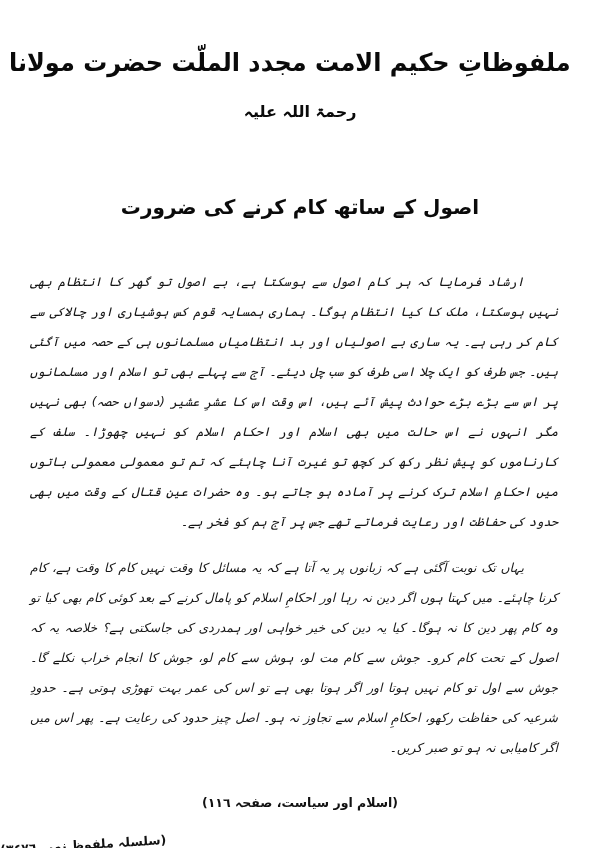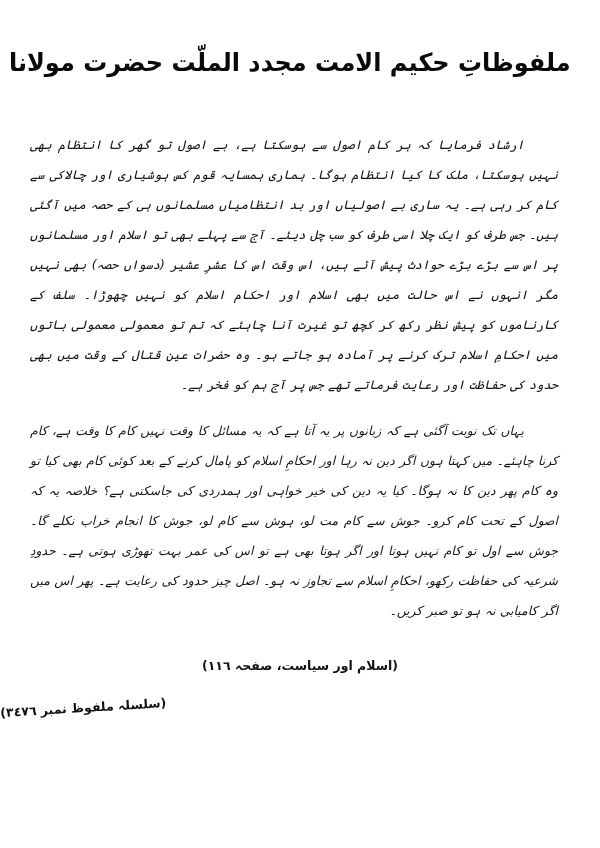--- a/index.html
+++ b/index.html
@@ -118,22 +118,24 @@
     flex: 1 1 auto;
   }
 </style>
 </head>
 <body>
 
 <div class="page">
 
   <div class="title-block">
     <div class="doc-title">ملفوظاتِ حکیم الامت مجدد الملّت حضرت مولانا محمد اشرف علی تھانوی</div>
+    <div class="doc-honorific">رحمۃ اللہ علیہ</div>
   </div>
 
+  <div class="section-heading">اصول کے ساتھ کام کرنے کی ضرورت</div>
 
   <div class="body-block">
     <p class="para first">ارشاد فرمایا کہ ہر کام اصول سے ہوسکتا ہے، بے اصول تو گھر کا انتظام بھی نہیں ہوسکتا، ملک کا کیا انتظام ہوگا۔ ہماری ہمسایہ قوم کس ہوشیاری اور چالاکی سے کام کر رہی ہے۔ یہ ساری بے اصولیاں اور بد انتظامیاں مسلمانوں ہی کے حصہ میں آگئی ہیں۔ جس طرف کو ایک چلا اسی طرف کو سب چل دیئے۔ آج سے پہلے بھی تو اسلام اور مسلمانوں پر اس سے بڑے بڑے حوادث پیش آئے ہیں، اس وقت اس کا عشرِ عشیر (دسواں حصہ) بھی نہیں مگر انہوں نے اس حالت میں بھی اسلام اور احکام اسلام کو نہیں چھوڑا۔ سلف کے کارناموں کو پیش نظر رکھ کر کچھ تو غیرت آنا چاہئے کہ تم تو معمولی معمولی باتوں میں احکامِ اسلام ترک کرنے پر آمادہ ہو جاتے ہو۔ وہ حضرات عین قتال کے وقت میں بھی حدود کی حفاظت اور رعایت فرماتے تھے جس پر آج ہم کو فخر ہے۔</p>
     <p class="para second">یہاں تک نوبت آگئی ہے کہ زبانوں پر یہ آتا ہے کہ یہ مسائل کا وقت نہیں کام کا وقت ہے، کام کرنا چاہئے۔ میں کہتا ہوں اگر دین نہ رہا اور احکامِ اسلام کو پامال کرنے کے بعد کوئی کام بھی کیا تو وہ کام پھر دین کا نہ ہوگا۔ کیا یہ دین کی خیر خواہی اور ہمدردی کی جاسکتی ہے؟ خلاصہ یہ کہ اصول کے تحت کام کرو۔ جوش سے کام مت لو، ہوش سے کام لو، جوش کا انجام خراب نکلے گا۔ جوش سے اول تو کام نہیں ہوتا اور اگر ہوتا بھی ہے تو اس کی عمر بہت تھوڑی ہوتی ہے۔ حدودِ شرعیہ کی حفاظت رکھو، احکامِ اسلام سے تجاوز نہ ہو۔ اصل چیز حدود کی رعایت ہے۔ پھر اس میں اگر کامیابی نہ ہو تو صبر کریں۔</p>
   </div>
 
   <div class="citation">(اسلام اور سیاست، صفحہ ١١٦)</div>
 
   <div class="serial">
     <span class="serial-inner">(سلسلہ ملفوظ نمبر ٣٤٧٦)</span>

